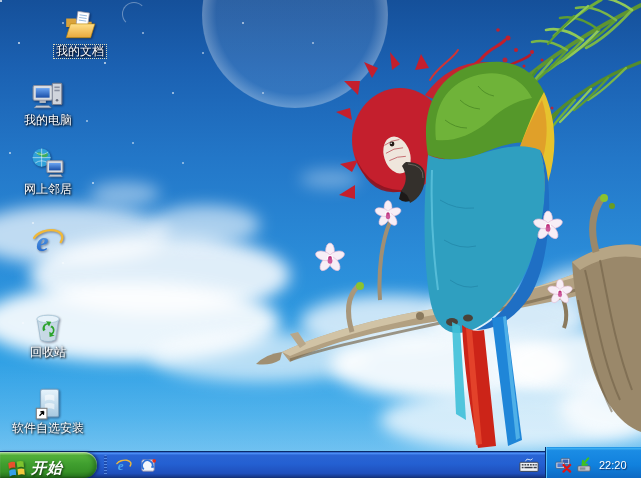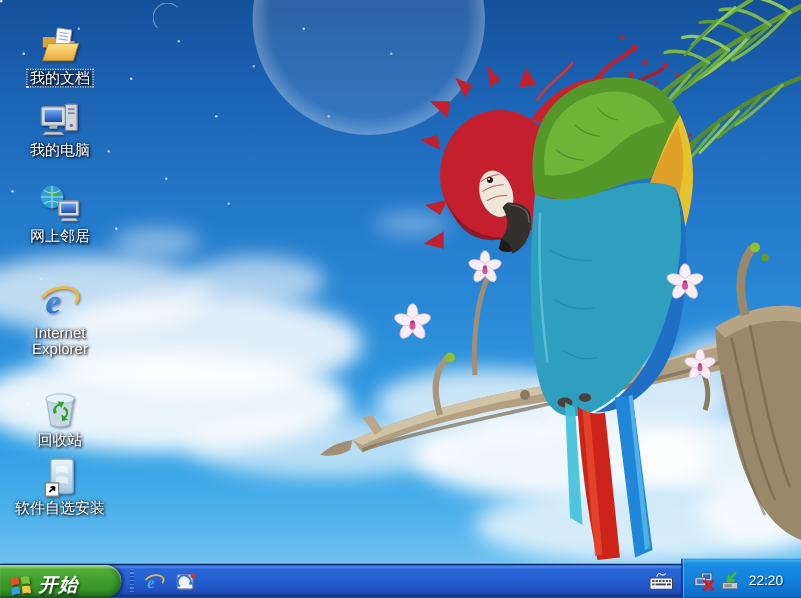--- a/index.html
+++ b/index.html
@@ -260,21 +260,21 @@
             <ellipse cy="-7" rx="4.4" ry="8" transform="rotate(288)"></ellipse>
           </g>
           <circle r="3" fill="#fff"></circle>
             <circle r="1.9" fill="#bb2e78"></circle>
             <ellipse cy="2.8" rx="2.4" ry="3" fill="#c84890" opacity=".9"></ellipse>
         </g>
       </g>
     </svg>
   </div>
 
-  <div class="desk-icon selected" style="top:20px;">
+  <div class="desk-icon selected" style="top:9px;padding-left:32px;">
     <div class="ic">
       <svg viewBox="0 0 32 32" width="34" height="34">
         <defs>
             <linearGradient id="gFolder" x1="0" y1="0" x2="0" y2="1">
           <stop offset="0" stop-color="#ffe08a"></stop>
               <stop offset="1" stop-color="#e8a83c"></stop>
             </linearGradient>
           </defs>
         <path d="M3,9 h9 l2,3 h13 v5 H3 z" fill="#d9a33c"></path>
         <g transform="rotate(8 19 10)">
@@ -335,36 +335,35 @@
         <defs>
             <linearGradient id="gE" x1="0" y1="0" x2="0" y2="1">
           <stop offset="0" stop-color="#6ab0f0"></stop>
               <stop offset="1" stop-color="#1a5fc8"></stop>
             </linearGradient>
           </defs>
         <text x="5" y="25" font-size="26" font-style="italic" font-weight="bold" fill="url(#gE)" font-family="Liberation Serif,serif">e</text>
         <path d="M3,13 A13,8 -15 1 1 28,17" stroke="#f0b838" stroke-width="2.2" fill="none" stroke-linecap="round"></path>
       </svg>
     </div>
-    <div class="label label-narrow">Internet Explorer</div>
   </div>
 
   <div class="desk-icon" style="top:310px;">
     <div class="ic">
       <svg viewBox="0 0 32 32" width="34" height="34">
         <path d="M6,9 L9,28 Q16,31.5 23,28 L26,9" fill="#cfe2ee" opacity="0.88" stroke="#9ab8cc" stroke-width="0.8"></path>
         <ellipse cx="16" cy="8.5" rx="10.5" ry="3.6" fill="#e6f2fa" stroke="#a8c6d8" stroke-width="0.8"></ellipse>
         <path d="M11.5,20 a5,5 0 0 1 4,-7.5 l-1.5,-2 5,0.5 -2,4.5 -1.3,-1.8 a3,3 0 0 0 -2,5 z" fill="#2ba32b"></path>
         <path d="M19.5,14.5 a5,5 0 0 1 0.5,8.5 l2.3,1 -4.8,1.5 -0.3,-5 2,1.2 a3,3 0 0 0 -1,-5.5 z" fill="#2ba32b"></path>
       </svg>
     </div>
     <div class="label">回收站</div>
   </div>
 
-  <div class="desk-icon" style="top:364px;">
+  <div class="desk-icon" style="top:386px;">
     <div class="ic">
       <svg viewBox="0 0 32 32" width="34" height="34">
         <defs>
             <linearGradient id="gBox" x1="0" y1="0" x2="0" y2="1">
           <stop offset="0" stop-color="#e8f4fc"></stop>
               <stop offset="1" stop-color="#a6c8e0"></stop>
             </linearGradient>
           </defs>
         <rect x="9" y="3" width="17" height="26" rx="2" fill="url(#gBox)" stroke="#7fa3c0"></rect>
         <path d="M13,9 q4,-2 9,0 v5 q-5,-2 -9,0 z M13,17 q4,-2 9,0 v5 q-5,-2 -9,0 z" fill="rgba(255,255,255,0.55)"></path>

